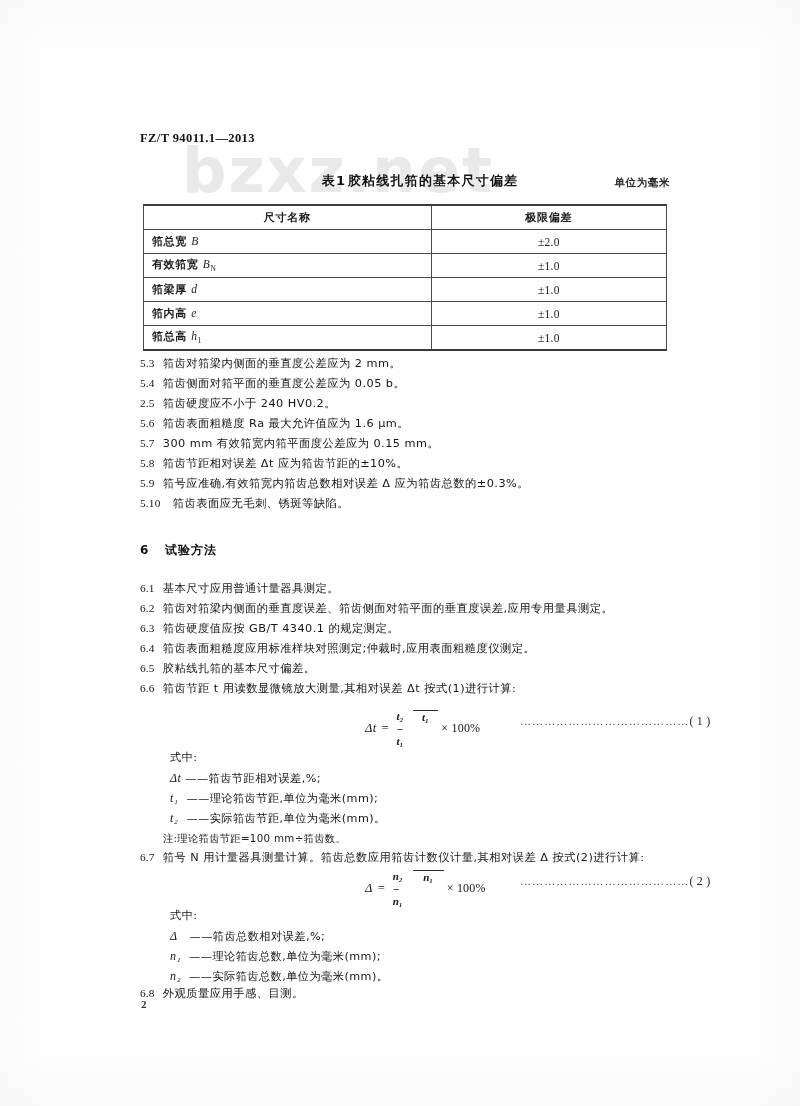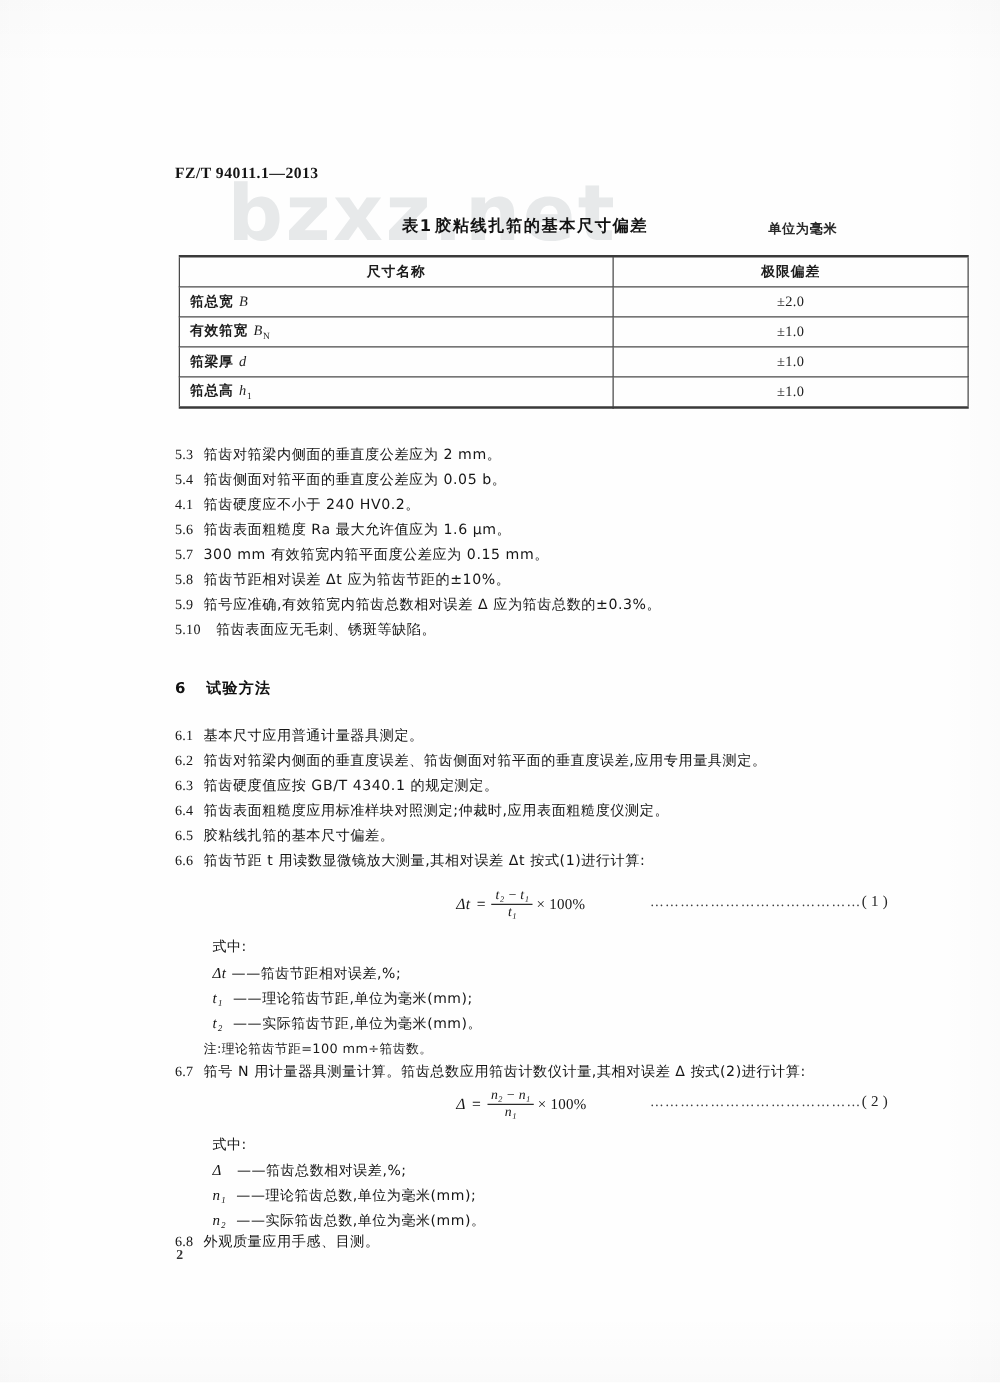--- a/index.html
+++ b/index.html
@@ -95,21 +95,21 @@
     font-size: 10.5px;
     letter-spacing: 0.6px;
     color: #2a2a2a;
   }
 
   
   table.spec {
     position: absolute;
     left: 143px;
     top: 204px;
-    width: 632px;
+    width: 524px;
     border-collapse: collapse;
     font-size: 11px;
   }
   table.spec th, table.spec td {
     border: 1px solid #4a4a4a;
     height: 23px;
     padding: 0 8px;
     font-weight: normal;
     color: #1c1c1c;
   }
@@ -210,26 +210,27 @@
     top: 0;
     display: flex;
     align-items: center;
     font-size: 12.5px;
     color: #151515;
   }
   .formula .lhs { font-style: italic; margin-right: 3px; letter-spacing: 0.3px; }
   .formula .eq { margin: 0 2px; }
   .frac {
     display: inline-flex;
-    flex-direction: column;
-    align-items: flex-end;
+    flex-direction: row;
+    align-items: flex-start;
     justify-content: center;
     margin: 0 3px;
     vertical-align: middle;
     line-height: 1.15;
+    font-weight: bold;
   }
   .frac .num-f {
     font-size: 11px;
     font-style: italic;
     padding: 0 3px;
   }
   .frac .den-f {
     font-size: 11px;
     font-style: italic;
     border-top: 1px solid #2a2a2a;
@@ -296,34 +297,38 @@
         </tr>
         <tr>
           <td class="nm"><span>有效筘宽</span> <i><span>B</span><sub>N</sub></i></td>
           <td class="val">±1.0</td>
         </tr>
         <tr>
           <td class="nm"><span>筘梁厚</span> <i>d</i></td>
           <td class="val">±1.0</td>
         </tr>
         <tr>
+          <td class="nm"><span>筘内高</span> <i>e</i></td>
+          <td class="val">±1.0</td>
+        </tr>
+        <tr>
           <td class="nm"><span>筘总高</span> <i><span>h</span><sub>1</sub></i></td>
           <td class="val">±1.0</td>
         </tr>
       </tbody>
     </table>
 
     <div class="para" style="left:140px; top:358px;">
       <span class="n">5.3</span>&nbsp;&nbsp;<span>筘齿对筘梁内侧面的垂直度公差应为 2 mm。</span>
     </div>
     <div class="para" style="left:140px; top:378px;">
       <span class="n">5.4</span>&nbsp;&nbsp;<span>筘齿侧面对筘平面的垂直度公差应为 0.05 b。</span>
     </div>
     <div class="para" style="left:140px; top:398px;">
-      <span class="n">4.1</span>&nbsp;&nbsp;<span>筘齿硬度应不小于 240 HV0.2。</span>
+      <span class="n">2.5</span>&nbsp;&nbsp;<span>筘齿硬度应不小于 240 HV0.2。</span>
     </div>
     <div class="para" style="left:140px; top:418px;">
       <span class="n">5.6</span>&nbsp;&nbsp;<span>筘齿表面粗糙度 Ra 最大允许值应为 1.6 μm。</span>
     </div>
     <div class="para" style="left:140px; top:438px;">
       <span class="n">5.7</span>&nbsp;&nbsp;<span>300 mm 有效筘宽内筘平面度公差应为 0.15 mm。</span>
     </div>
     <div class="para" style="left:140px; top:458px;">
       <span class="n">5.8</span>&nbsp;&nbsp;<span>筘齿节距相对误差 Δt 应为筘齿节距的±10%。</span>
     </div>

